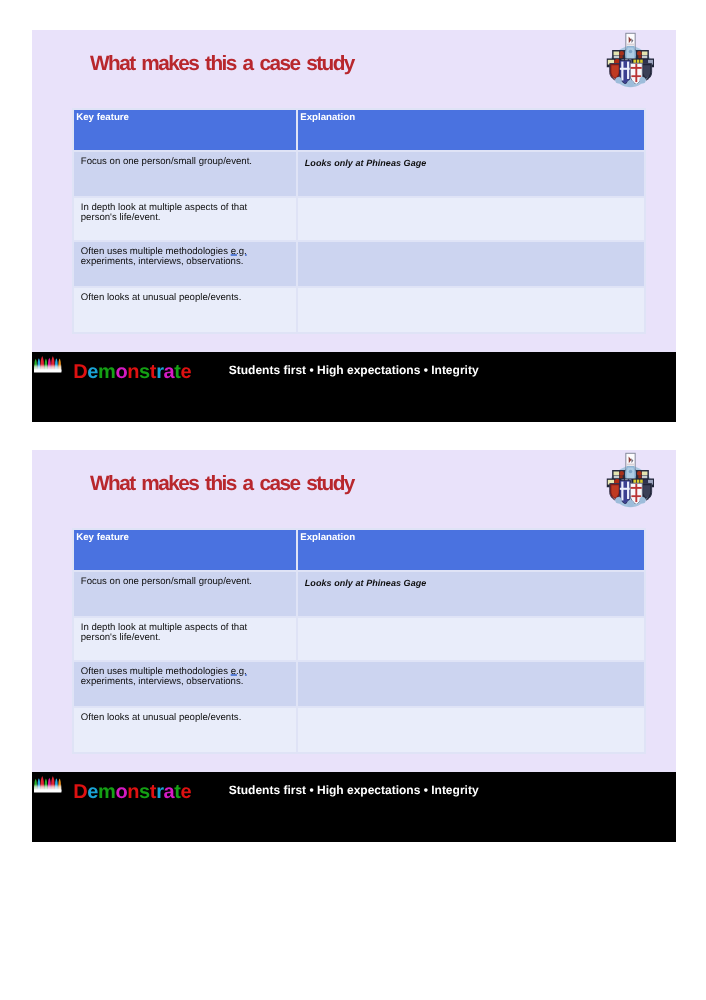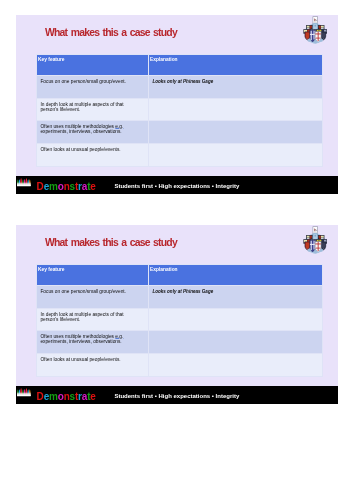--- a/index.html
+++ b/index.html
@@ -24,21 +24,21 @@
   .tbl td.c1 > .tw{display:block;width:92px;}
   .r-a td{background:#ccd4f0;}
   .r-b td{background:#e9edfa;}
   .rh-1{height:23.2px;}
   .rh-2{height:21.8px;}
   .rh-3{height:23.4px;}
   .rh-4{height:22.5px;}
   .expl{font-style:italic;font-weight:bold;font-size:4.5px;letter-spacing:0.03px;}
   .lnk{text-decoration:underline;text-decoration-color:#5a7fd8;text-decoration-thickness:0.7px;text-underline-offset:0.35px;}
 
-  .footer{position:absolute;left:0;top:160.8px;width:322px;height:18px;background:#000000;overflow:hidden;}
+  .footer{position:absolute;left:0;top:160.8px;width:322px;height:35px;background:#000000;overflow:hidden;}
   .people{position:absolute;left:1.1px;top:1.4px;width:13.7px;height:10.2px;}
   .demo{position:absolute;left:20.6px;top:5.6px;font-size:10px;font-weight:bold;
         letter-spacing:-0.2px;line-height:1;white-space:nowrap;}
   .tagline{position:absolute;left:98.4px;top:6.6px;color:#ffffff;font-size:6px;
            font-weight:bold;line-height:1;white-space:nowrap;}
 </style>
 </head>
 <body>
 
 <div class="page">

